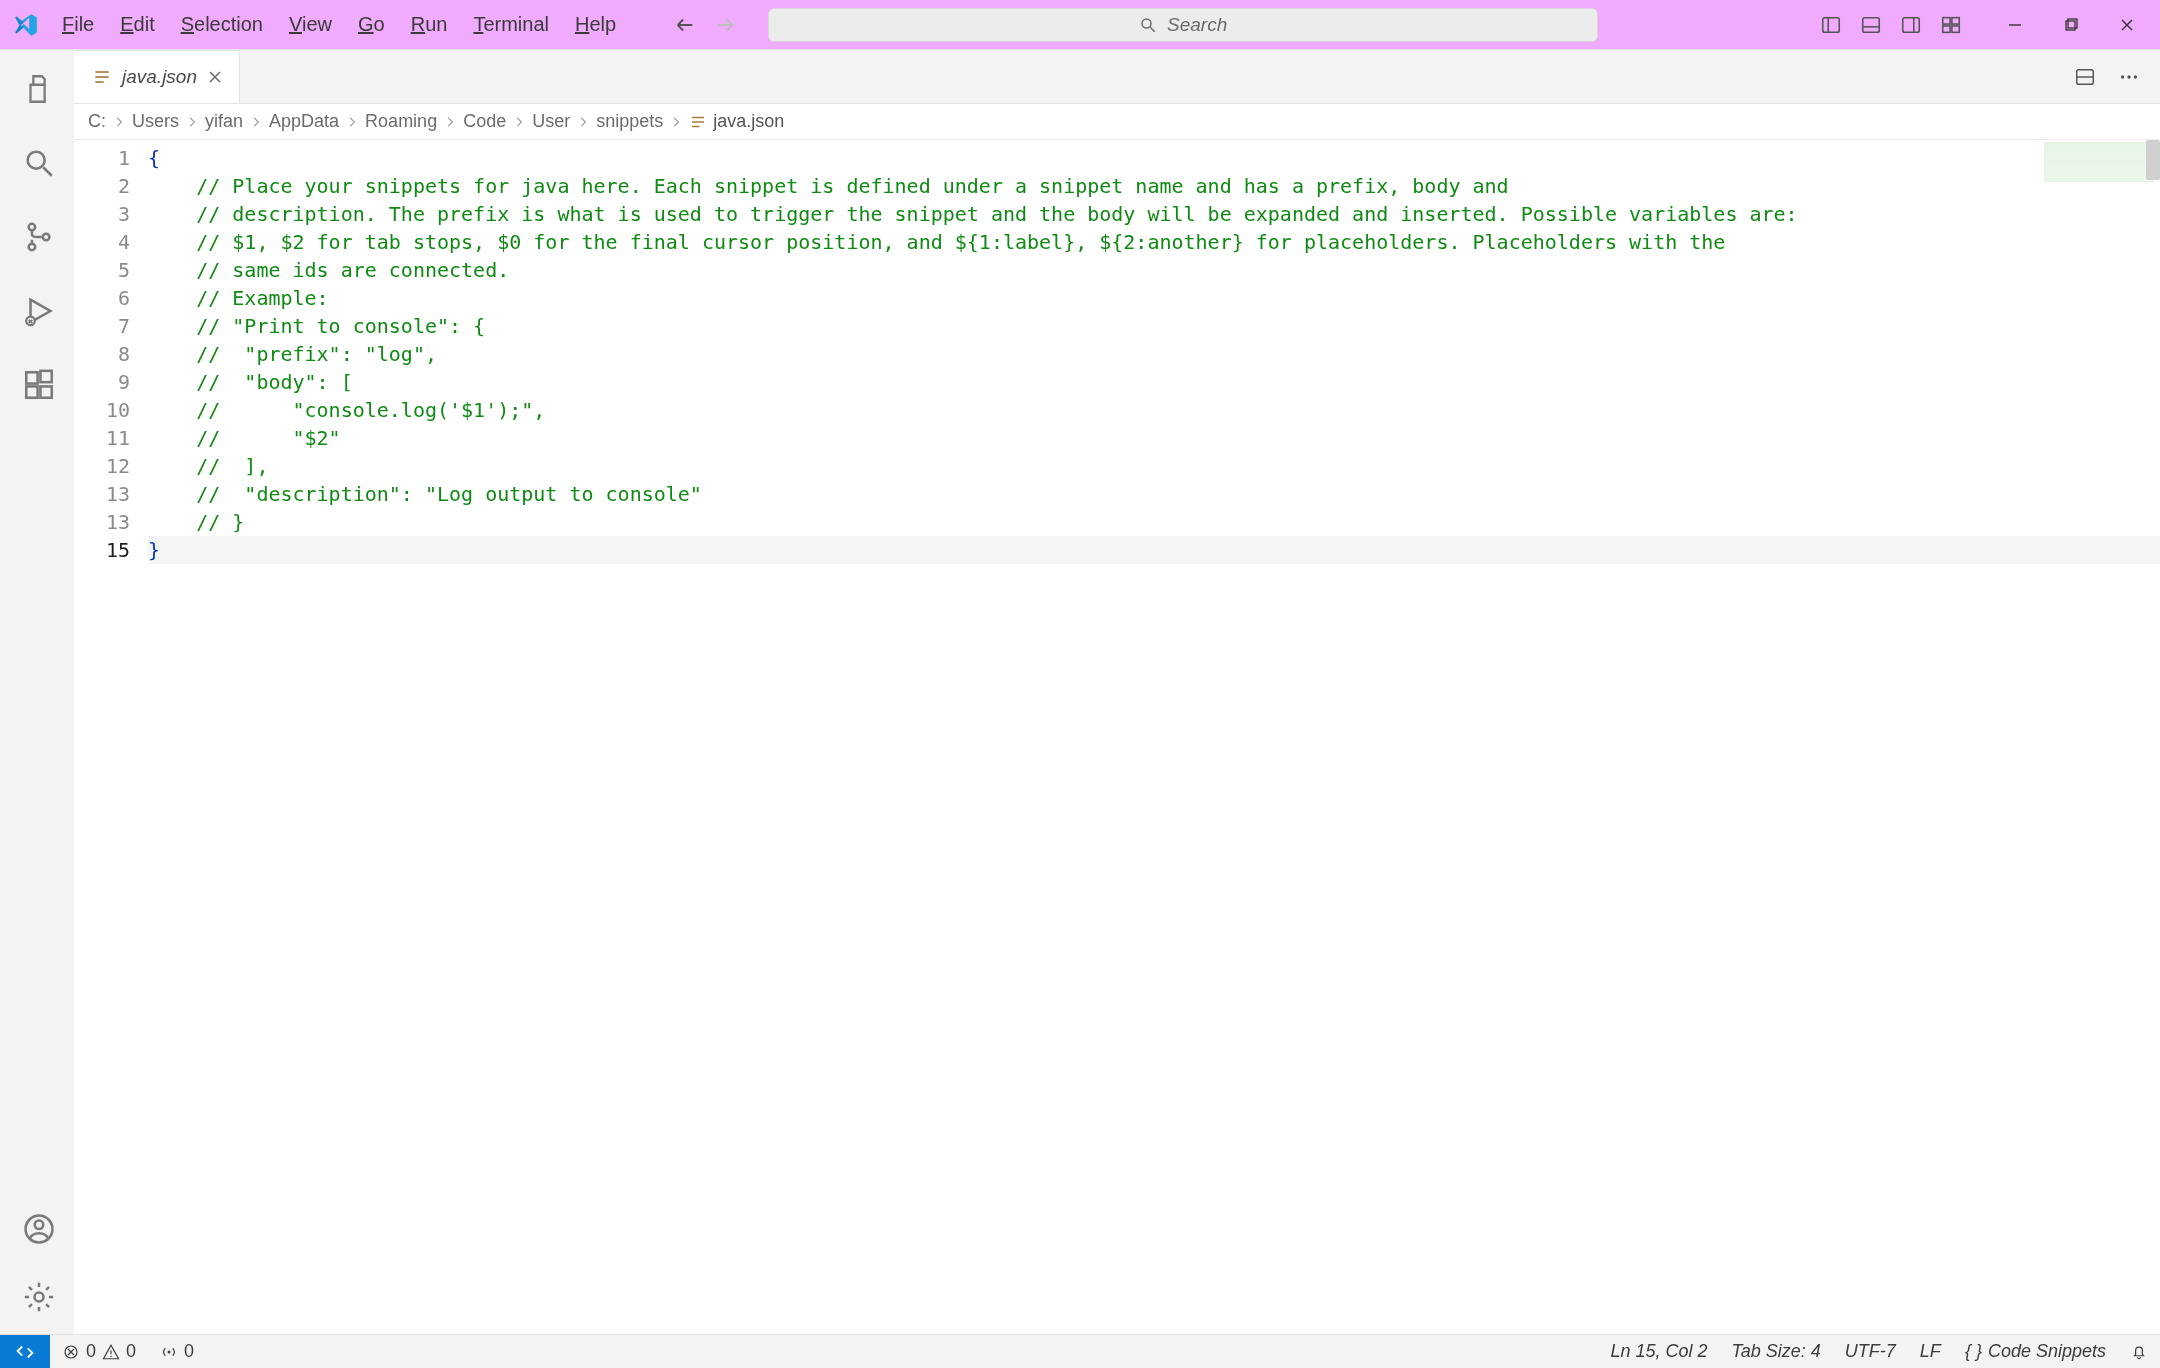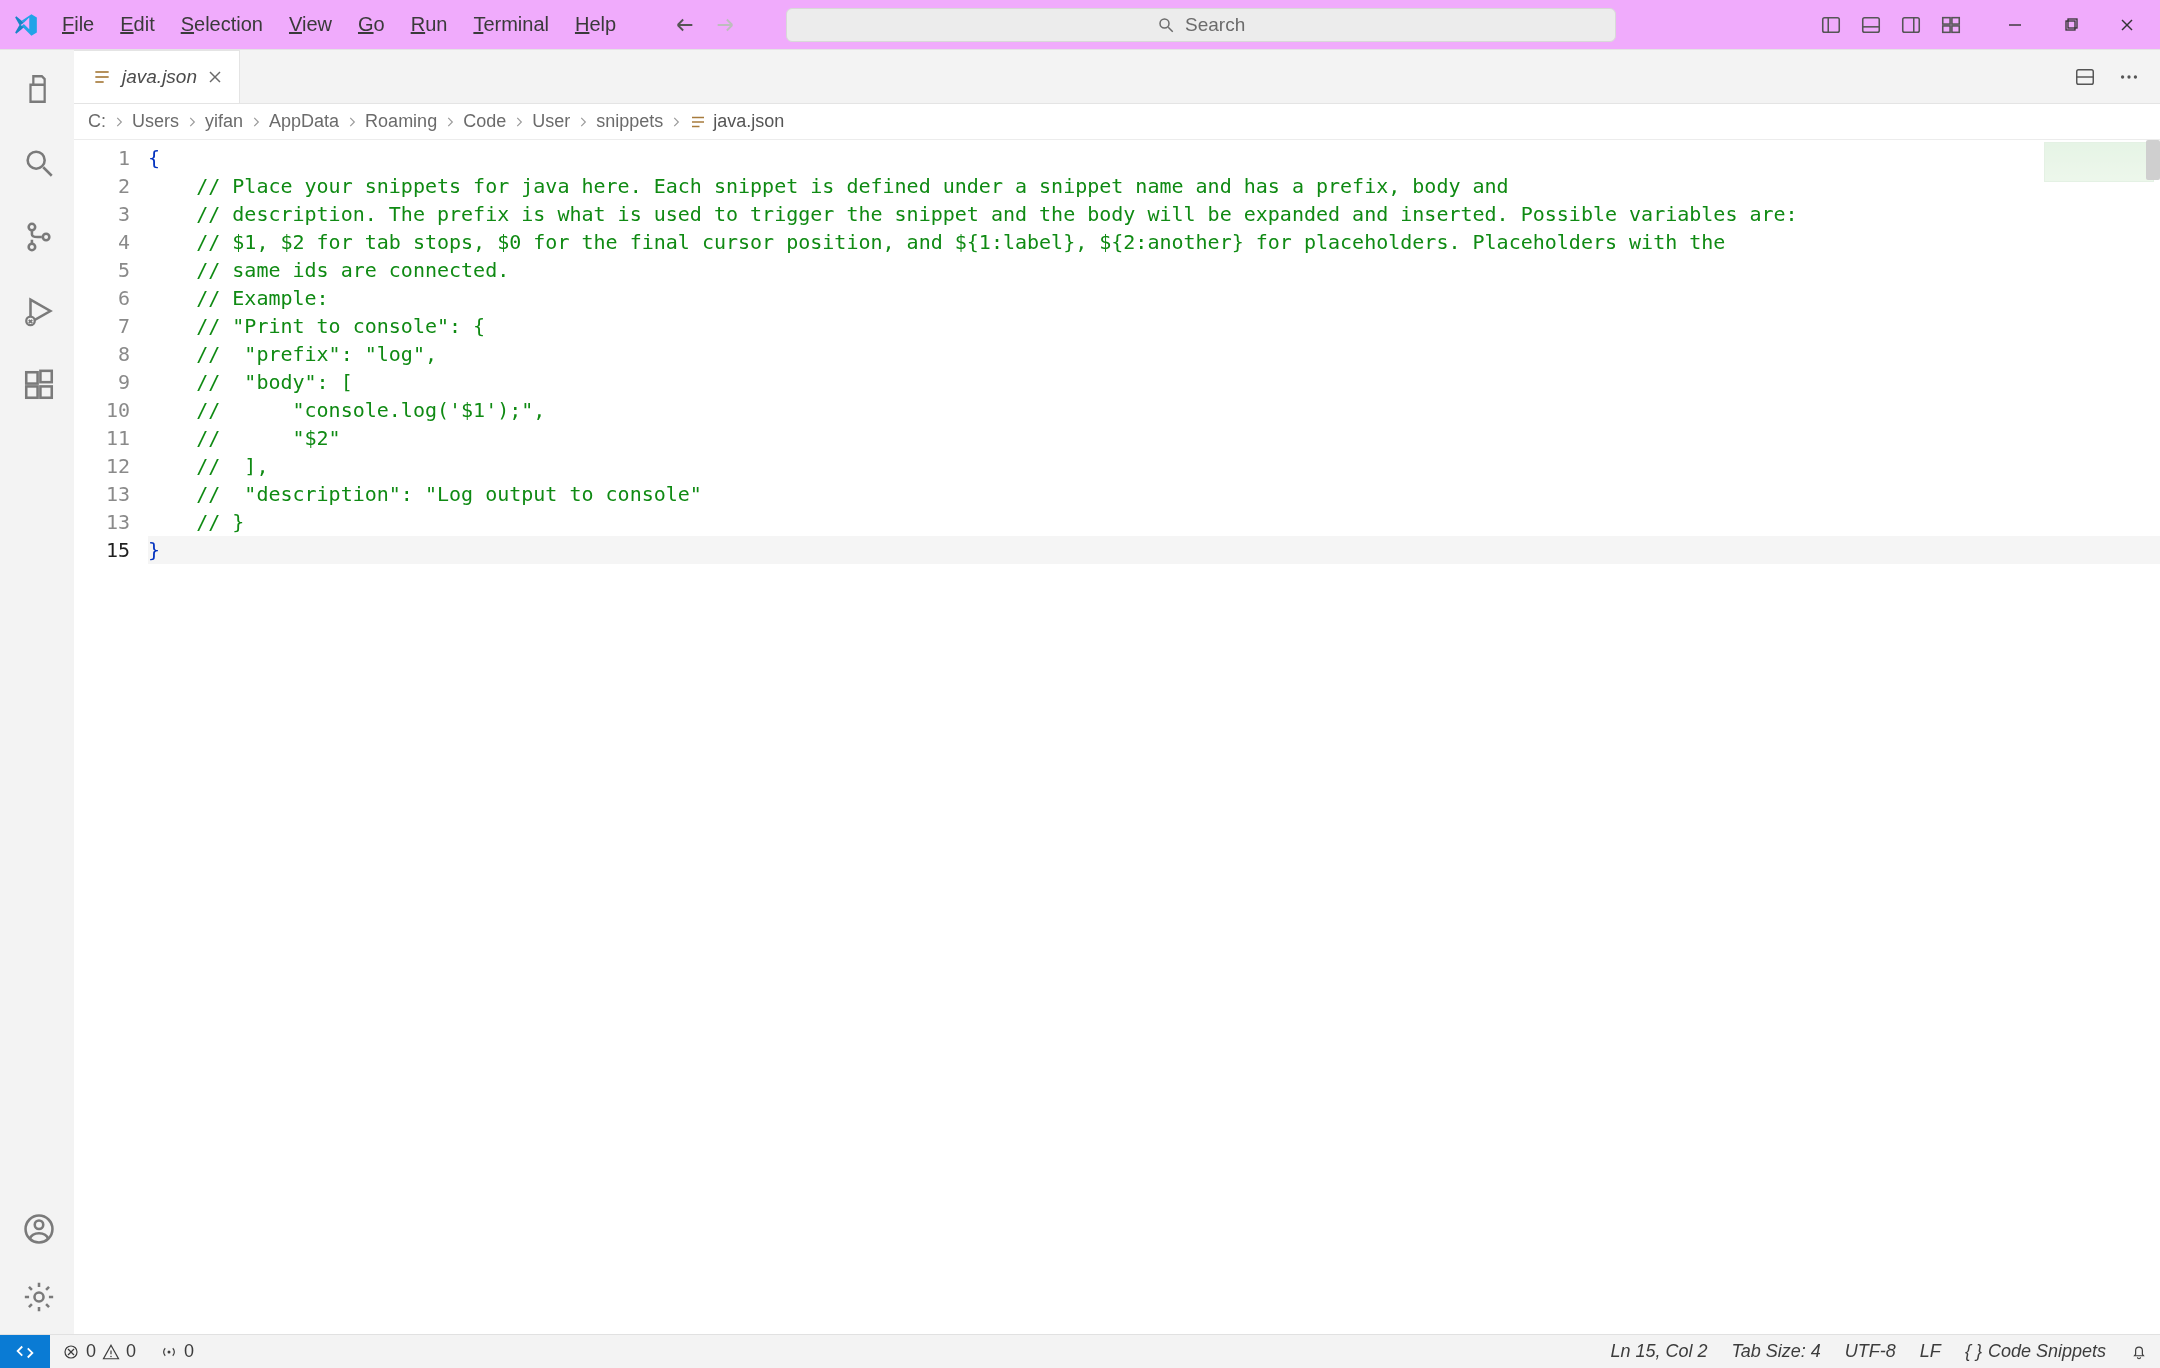--- a/index.html
+++ b/index.html
@@ -8,21 +8,21 @@
 
   
   .titlebar { height: 50px; display: flex; align-items: center; border-bottom: 1px solid #e4e4e4; background: #f0abfc; padding: 0 10px; }
   .titlebar .logo { width: 32px; height: 32px; display: flex; align-items: center; justify-content: center; }
   .menubar { display: flex; gap: 2px; margin-left: 8px; }
   .menu-item { padding: 6px 12px; font-size: 20px; color: #3a3a3a; border-radius: 4px; }
   .menu-item u { text-decoration: underline; }
   .nav-arrows { display: flex; gap: 6px; margin-left: 40px; }
   .icon-btn { width: 34px; height: 34px; display: flex; align-items: center; justify-content: center; color: #5a5a5a; border-radius: 4px; }
   .icon-btn.dim { color: #b5b5b5; }
-  .search-wrap { flex: 0 0 auto; width: 830px; margin-left: 44px; }
+  .search-wrap { flex: 0 0 auto; width: 830px; margin-left: 26px; font-style: italic; }
   .searchbox { width: 100%; height: 34px; display: flex; align-items: center; gap: 10px; background: #ececec; border: 1px solid #d8d8d8; border-radius: 6px; padding: 0 14px; color: #6b6b6b; font-size: 19px; justify-content: center; }
   .title-right { margin-left: auto; display: flex; align-items: center; gap: 6px; }
   .layout-icons { display: flex; gap: 6px; margin-right: 18px; }
   .win-controls { display: flex; gap: 10px; }
   .win-btn { width: 46px; height: 32px; display: flex; align-items: center; justify-content: center; color: #3a3a3a; }
 
   
   .body { flex: 1; display: flex; min-height: 0; }
   .activitybar { width: 74px; background: #f3f3f3; display: flex; flex-direction: column; align-items: center; padding-top: 14px; gap: 24px; }
   .activity-icon { width: 50px; height: 50px; display: flex; align-items: center; justify-content: center; color: #7a7a7a; border-left: 3px solid transparent; }
@@ -368,21 +368,21 @@
       </div>
     </div>
     <div class="status-right">
       <div class="status-item">
           <span>Ln 15, Col 2</span>
         </div>
       <div class="status-item">
           <span>Tab Size: 4</span>
         </div>
       <div class="status-item">
-          <span>UTF-8</span>
+          <span>UTF-7</span>
         </div>
       <div class="status-item">
           <span>LF</span>
         </div>
       <div class="status-item">
         <span>{ }</span>
         <span>Code Snippets</span>
       </div>
       <div class="status-item">
         <svg width="18" height="18" viewBox="0 0 24 24">

